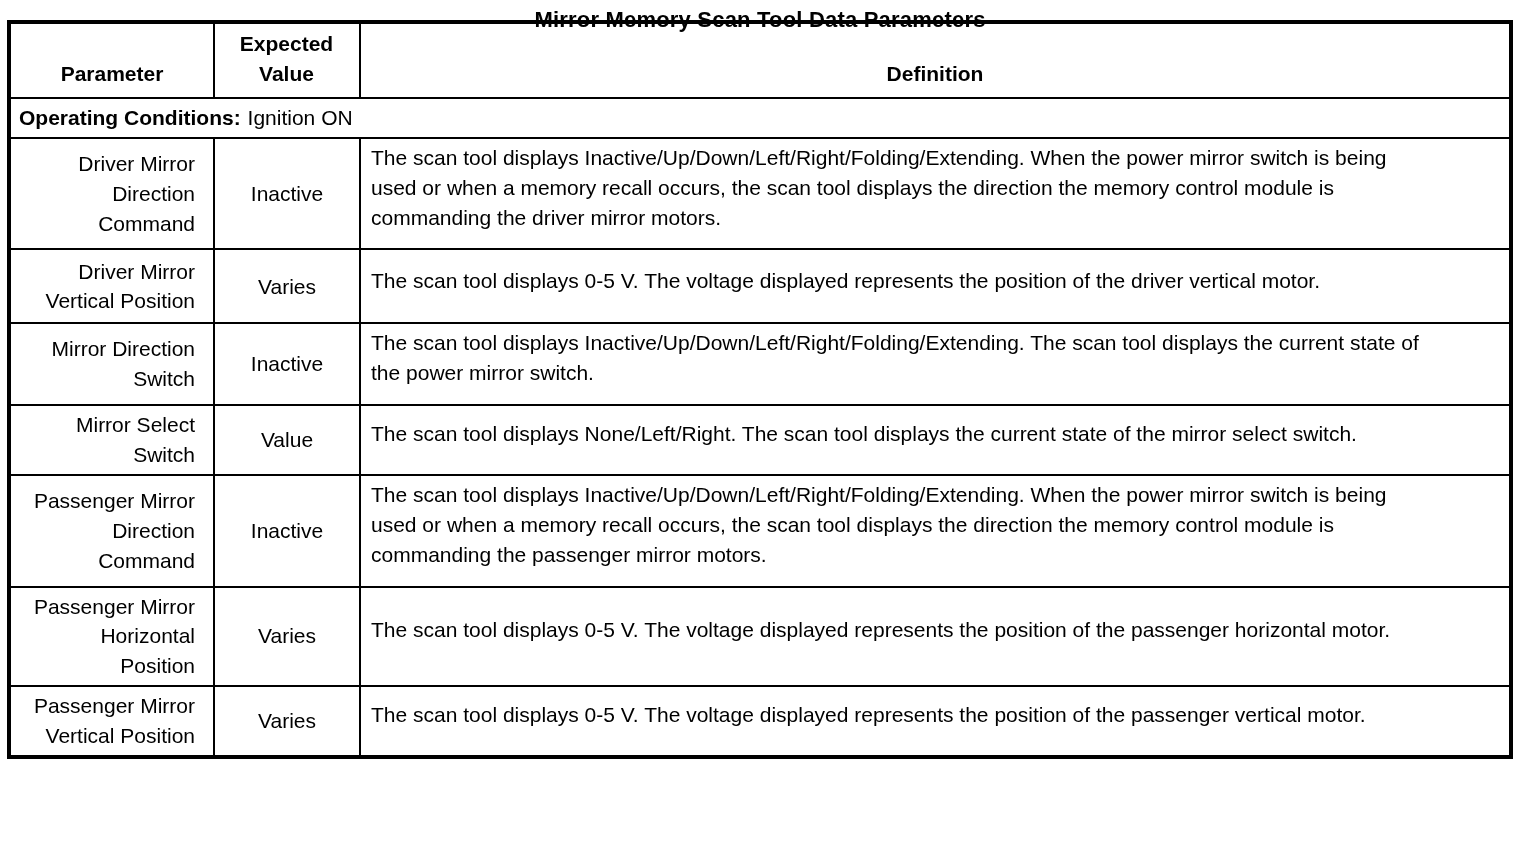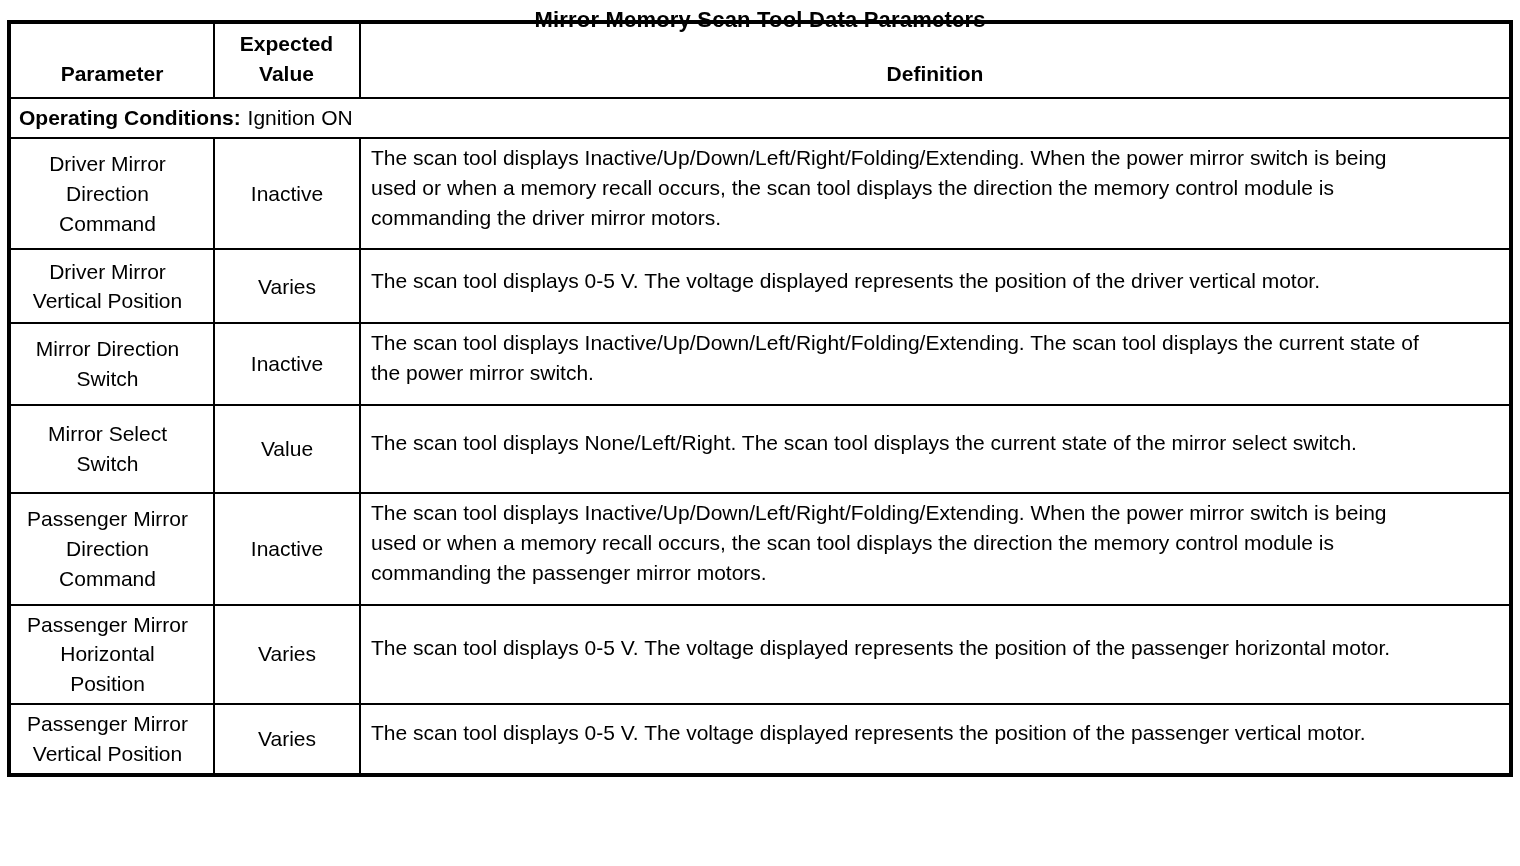--- a/index.html
+++ b/index.html
@@ -49,41 +49,41 @@
   }
   th.th-expected { padding-left: 4px; padding-right: 5px; }
   td.cell-opcond {
     padding: 4px 6px 4px 8px;
     vertical-align: middle;
     white-space: nowrap;
   }
   .opcond-label { font-weight: bold; }
   .opcond-value { margin-left: 0.33em; font-weight: normal; }
   td.cell-param {
-    text-align: center;
+    text-align: right;
     vertical-align: middle;
     padding: 4px 18px 4px 9px;
   }
   td.cell-expected {
     text-align: center;
     vertical-align: middle;
     padding: 4px 4px;
   }
   td.cell-def {
     text-align: left;
     vertical-align: middle;
     padding: 4px 80px 16px 10px;
   }
   tr.h-header   { height: 76px; }
   tr.h-opcond   { height: 40px; }
   tr.h-r0 { height: 105px; }
   tr.h-r1 { height: 96px; }
   tr.h-r2 { height: 74px; }
   tr.h-r3 { height: 75px; }
-  tr.h-r4 { height: 88px; }
+  tr.h-r4 { height: 70px; }
   tr.h-r5 { height: 105px; }
   tr.h-r6 { height: 99px; margin-top: 33px; }
   tr.h-r7 { height: 71px; }
 </style>
 </head>
 <body>
 
 <div class="page">
 
   <div class="doc-title">Mirror Memory Scan Tool Data Parameters</div>

